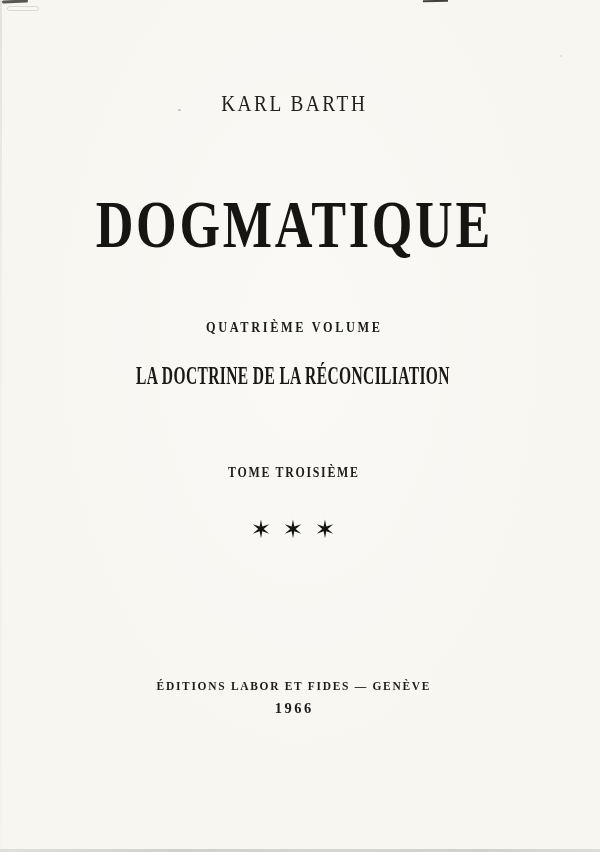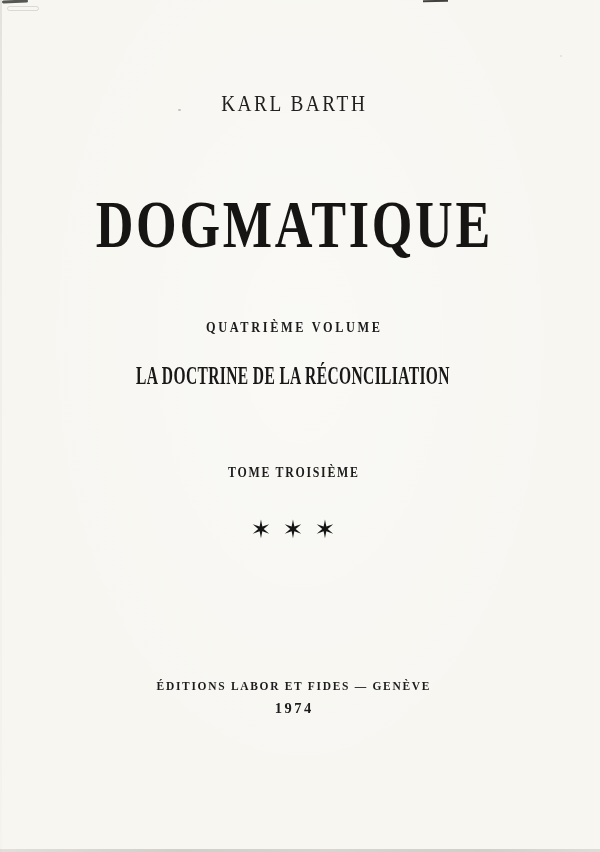--- a/index.html
+++ b/index.html
@@ -164,21 +164,21 @@
 <div class="page">
 
   <div class="content">
     <div class="line author">KARL BARTH</div>
     <div class="line title">DOGMATIQUE</div>
     <div class="line volume">QUATRIÈME VOLUME</div>
     <div class="line subtitle">LA DOCTRINE DE LA RÉCONCILIATION</div>
     <div class="line tome">TOME TROISIÈME</div>
     <div class="line stars">✶✶✶</div>
     <div class="line publisher">ÉDITIONS LABOR ET FIDES — GENÈVE</div>
-    <div class="line year">1974</div>
+    <div class="line year">1966</div>
   </div>
 
   <div class="mark-top-left"></div>
   <div class="mark-top-left-smudge"></div>
   <div class="mark-top-right"></div>
   <div class="edge-bottom"></div>
   <div class="edge-left"></div>
   <div class="speck speck-1"></div>
   <div class="speck speck-2"></div>
   <div class="speck speck-3"></div>

